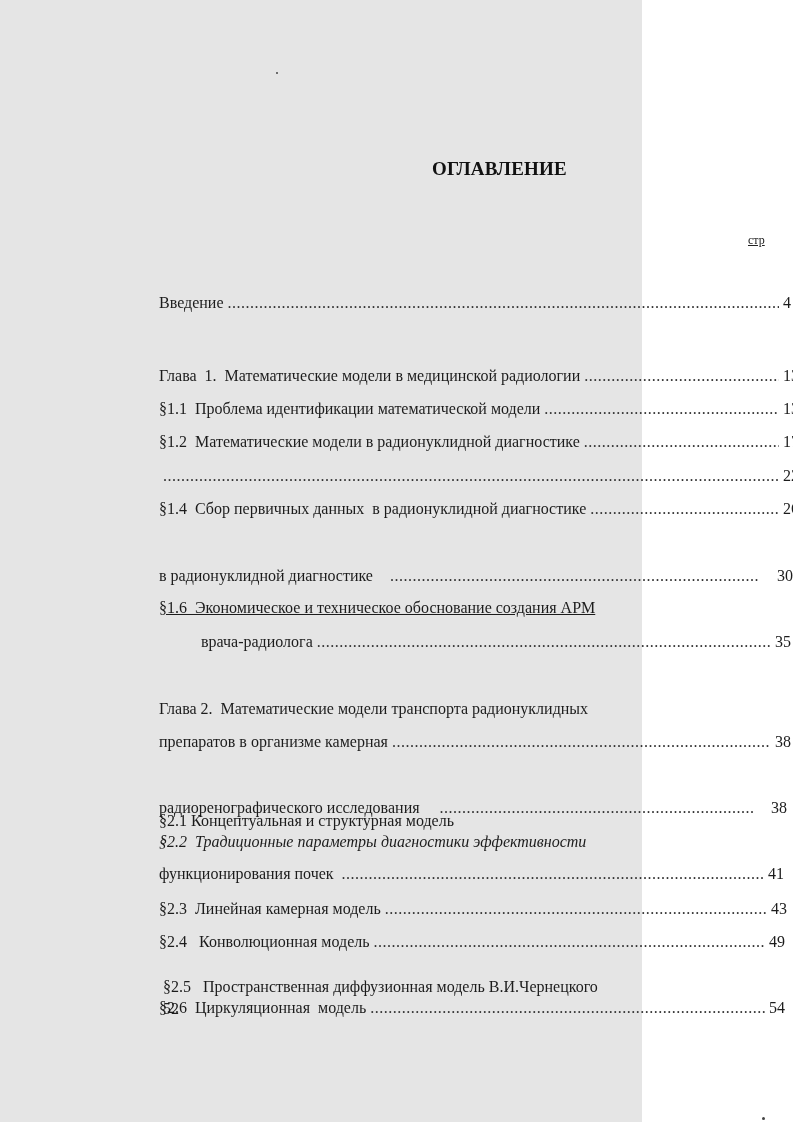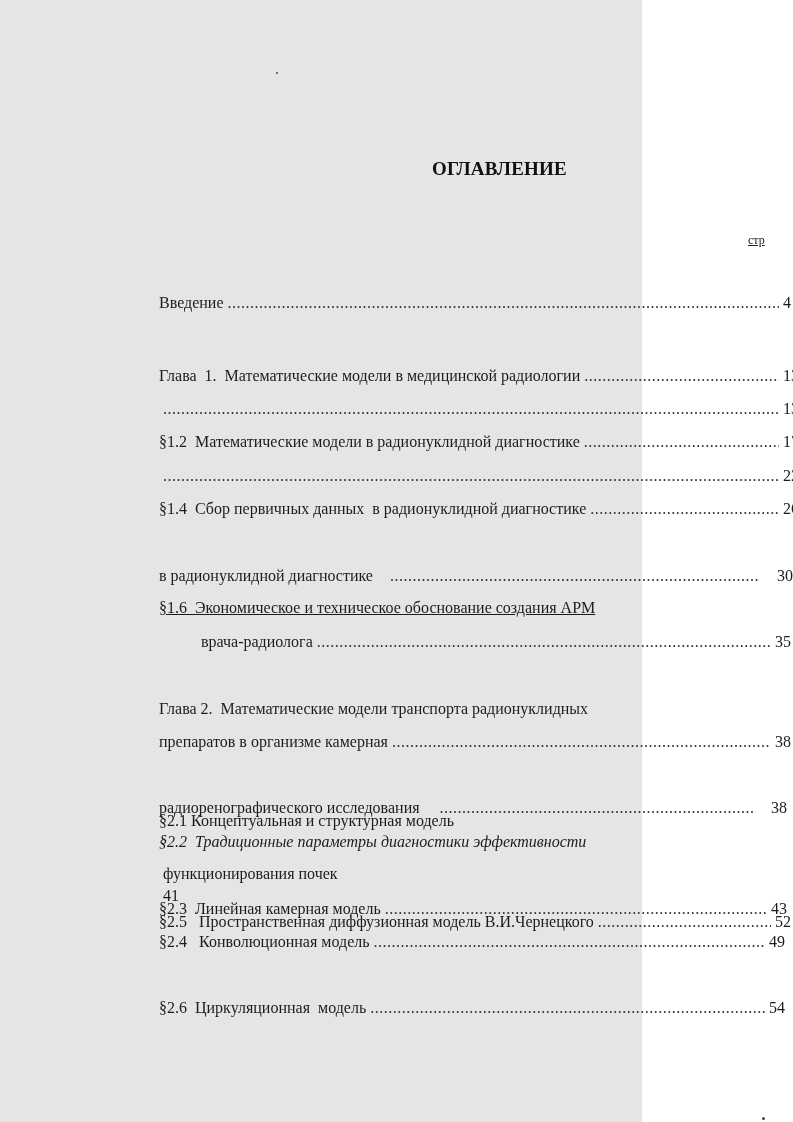--- a/index.html
+++ b/index.html
@@ -86,20 +86,21 @@
     <span class="pg">4</span>
   </div>
 
   <div class="toc-line" style="top:365px; width:640px;">
     <span class="txt">Глава  1.  Математические модели в медицинской радиологии</span>
     <span class="leader">....................................................................................................................................................................................................</span>
     <span class="pg">13</span>
   </div>
 
   <div class="toc-line" style="top:398px; width:640px;">
+    <span class="txt">§1.1  Проблема идентификации математической модели</span>
     <span class="leader">....................................................................................................................................................................................................</span>
     <span class="pg">13</span>
   </div>
 
   <div class="toc-line" style="top:431px; width:640px;">
     <span class="txt">§1.2  Математические модели в радионуклидной диагностике</span>
     <span class="leader">....................................................................................................................................................................................................</span>
     <span class="pg">17</span>
   </div>
 
@@ -143,39 +144,39 @@
   </div>
   <div class="toc-line" style="top:797px; width:628px;gap:12px;">
     <span class="txt">радиоренографического исследования </span>
     <span class="leader">....................................................................................................................................................................................................</span>
     <span class="pg">38</span>
   </div>
 
   <div class="toc-line noleader" style="top:831px;font-style:italic;">
     <span class="txt">§2.2  Традиционные параметры диагностики эффективности</span>
   </div>
-  <div class="toc-line" style="top:863px; width:625px;flex-direction:column;">
+  <div class="toc-line" style="top:863px; width:625px;">
     <span class="txt">функционирования почек </span>
     <span class="leader">....................................................................................................................................................................................................</span>
     <span class="pg">41</span>
   </div>
 
   <div class="toc-line" style="top:898px; width:628px;">
     <span class="txt">§2.3  Линейная камерная модель</span>
     <span class="leader">....................................................................................................................................................................................................</span>
     <span class="pg">43</span>
   </div>
 
   <div class="toc-line" style="top:931px; width:626px;">
     <span class="txt">§2.4   Конволюционная модель</span>
     <span class="leader">....................................................................................................................................................................................................</span>
     <span class="pg">49</span>
   </div>
 
-  <div class="toc-line" style="top:911px; width:632px;">
+  <div class="toc-line" style="top:976px; width:632px;flex-direction:column;">
     <span class="txt">§2.5   Пространственная диффузионная модель В.И.Чернецкого</span>
     <span class="leader">....................................................................................................................................................................................................</span>
     <span class="pg">52</span>
   </div>
 
   <div class="toc-line" style="top:997px; width:626px;">
     <span class="txt">§2.6  Циркуляционная  модель</span>
     <span class="leader">....................................................................................................................................................................................................</span>
     <span class="pg">54</span>
   </div>

